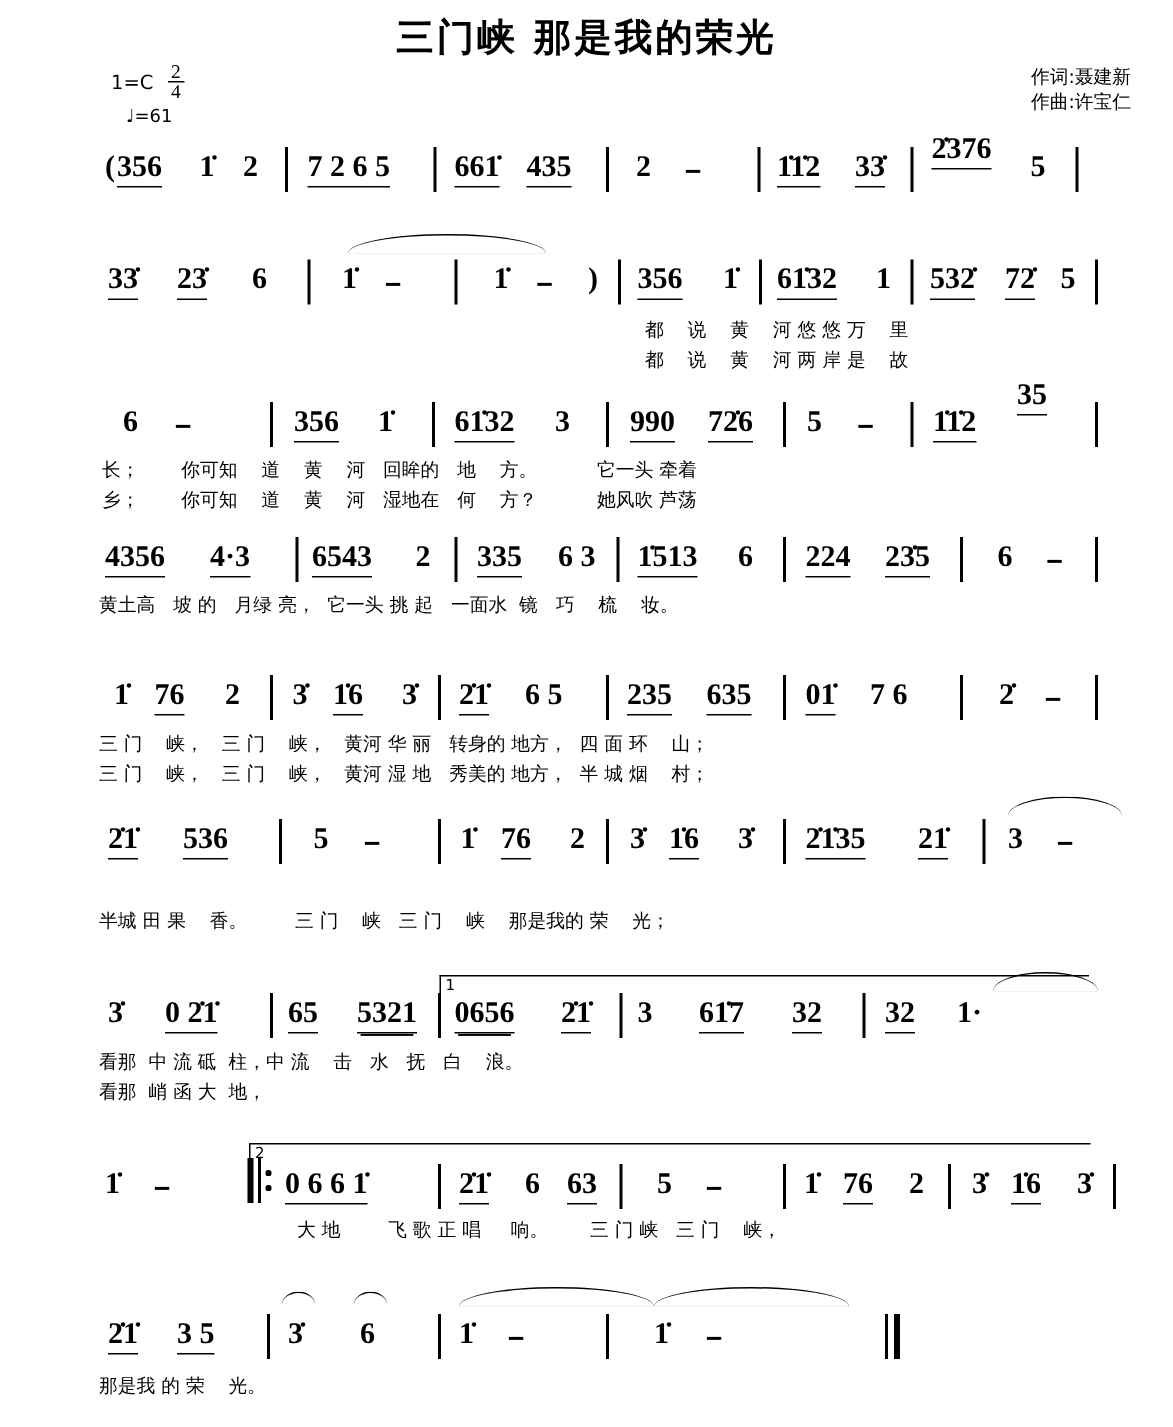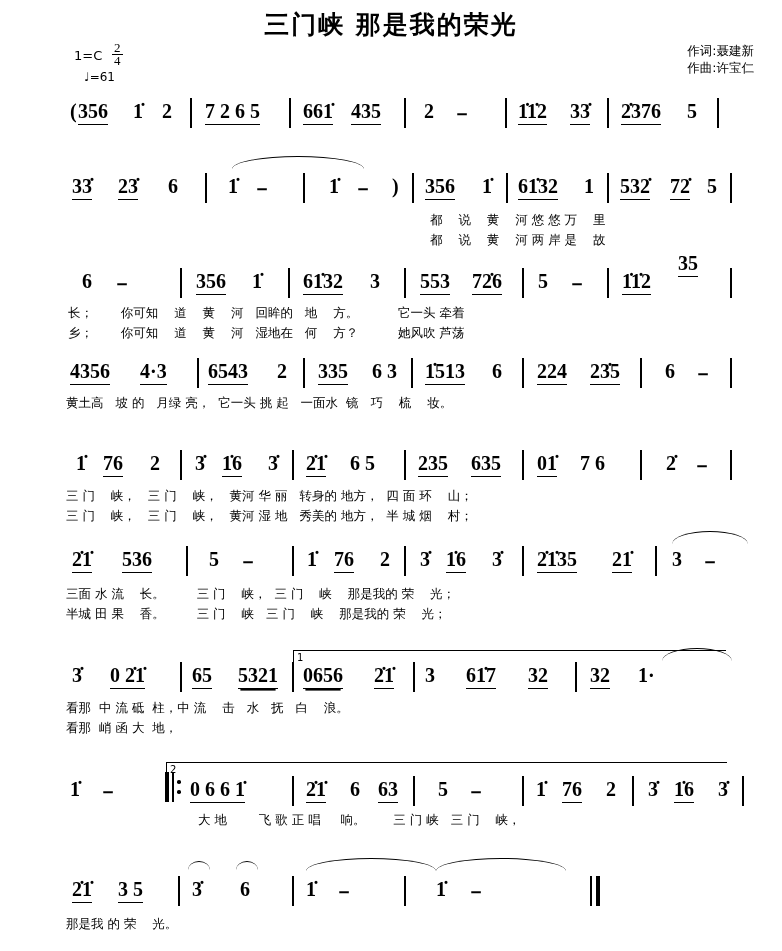--- a/index.html
+++ b/index.html
@@ -109,21 +109,21 @@
   <div class="bar" style="top:98px;left:289px;height:30px;"></div>
   <div class="n u1" style="top:100px;left:303px;">661̇</div>
   <div class="n u1" style="top:100px;left:351px;">435</div>
   <div class="bar" style="top:98px;left:404px;height:30px;"></div>
   <div class="n" style="top:100px;left:424px;">2</div>
   <div class="n" style="top:100px;left:452px;">－</div>
   <div class="bar" style="top:98px;left:505px;height:30px;"></div>
   <div class="n u1" style="top:100px;left:518px;">1̇1̇2</div>
   <div class="n u1" style="top:100px;left:570px;">33̇</div>
   <div class="bar" style="top:98px;left:607px;height:30px;"></div>
-  <div class="n u1" style="top:100px;left:621px;text-align:right;">2̇376</div>
+  <div class="n u1" style="top:88px;left:621px;text-align:right;">2̇376</div>
   <div class="n" style="top:100px;left:687px;">5</div>
   <div class="bar" style="top:98px;left:717px;height:30px;"></div>
 
   <div class="n u1" style="top:175px;left:72px;">33̇</div>
   <div class="n u1" style="top:175px;left:118px;">23̇</div>
   <div class="n" style="top:175px;left:168px;">6</div>
   <div class="bar" style="top:173px;left:205px;height:30px;"></div>
   <div class="slur" style="top:156px;left:232px;width:132px;"></div>
   <div class="n" style="top:175px;left:228px;">1̇</div>
   <div class="n" style="top:175px;left:252px;">－</div>
@@ -148,21 +148,21 @@
 
   <div class="n" style="top:270px;left:82px;">6</div>
   <div class="n" style="top:270px;left:112px;">－</div>
   <div class="bar" style="top:268px;left:180px;height:30px;"></div>
   <div class="n u1" style="top:270px;left:196px;">356</div>
   <div class="n" style="top:270px;left:252px;">1̇</div>
   <div class="bar" style="top:268px;left:288px;height:30px;"></div>
   <div class="n u1" style="top:270px;left:303px;">61̇32</div>
   <div class="n" style="top:270px;left:370px;">3</div>
   <div class="bar" style="top:268px;left:404px;height:30px;"></div>
-  <div class="n u1" style="top:270px;left:420px;">553</div>
+  <div class="n u1" style="top:270px;left:420px;">990</div>
   <div class="n u1" style="top:270px;left:472px;">72̇6</div>
   <div class="bar" style="top:268px;left:522px;height:30px;"></div>
   <div class="n" style="top:270px;left:538px;">5</div>
   <div class="n" style="top:270px;left:567px;">－</div>
   <div class="bar" style="top:268px;left:607px;height:30px;"></div>
   <div class="n u1" style="top:270px;left:622px;">1̇1̇2</div>
   <div class="n u1" style="top:252px;left:678px;">35</div>
   <div class="bar" style="top:268px;left:730px;height:30px;"></div>
 
   <div class="ly" style="top:305px;left:68px;">长；       你可知    道    黄    河   回眸的   地    方。          它一头 牵着</div>
@@ -227,21 +227,20 @@
   <div class="n u1" style="top:548px;left:446px;">1̇6</div>
   <div class="n" style="top:548px;left:492px;">3̇</div>
   <div class="bar" style="top:546px;left:522px;height:30px;"></div>
   <div class="n u1" style="top:548px;left:537px;">2̇1̇35</div>
   <div class="n u1" style="top:548px;left:612px;">21̇</div>
   <div class="bar" style="top:546px;left:655px;height:30px;"></div>
   <div class="slur" style="top:531px;left:672px;width:76px;"></div>
   <div class="n" style="top:548px;left:672px;">3</div>
   <div class="n" style="top:548px;left:700px;">－</div>
 
-  <div class="ly" style="top:586px;left:66px;">三面 水 流    长。        三 门    峡，  三 门    峡    那是我的 荣    光；</div>
   <div class="ly" style="top:606px;left:66px;">半城 田 果    香。        三 门    峡   三 门    峡    那是我的 荣    光；</div>
 
   <div class="n" style="top:664px;left:72px;">3̇</div>
   <div class="n u1" style="top:664px;left:110px;">0 2̇1̇</div>
   <div class="bar" style="top:662px;left:180px;height:30px;"></div>
   <div class="n u1" style="top:664px;left:192px;">65</div>
   <div class="n u2" style="top:664px;left:238px;">5321</div>
   <div class="bar" style="top:662px;left:292px;height:30px;"></div>
   <div class="n u2" style="top:664px;left:303px;">0656</div>
   <div class="n u1" style="top:664px;left:374px;">2̇1̇</div>

